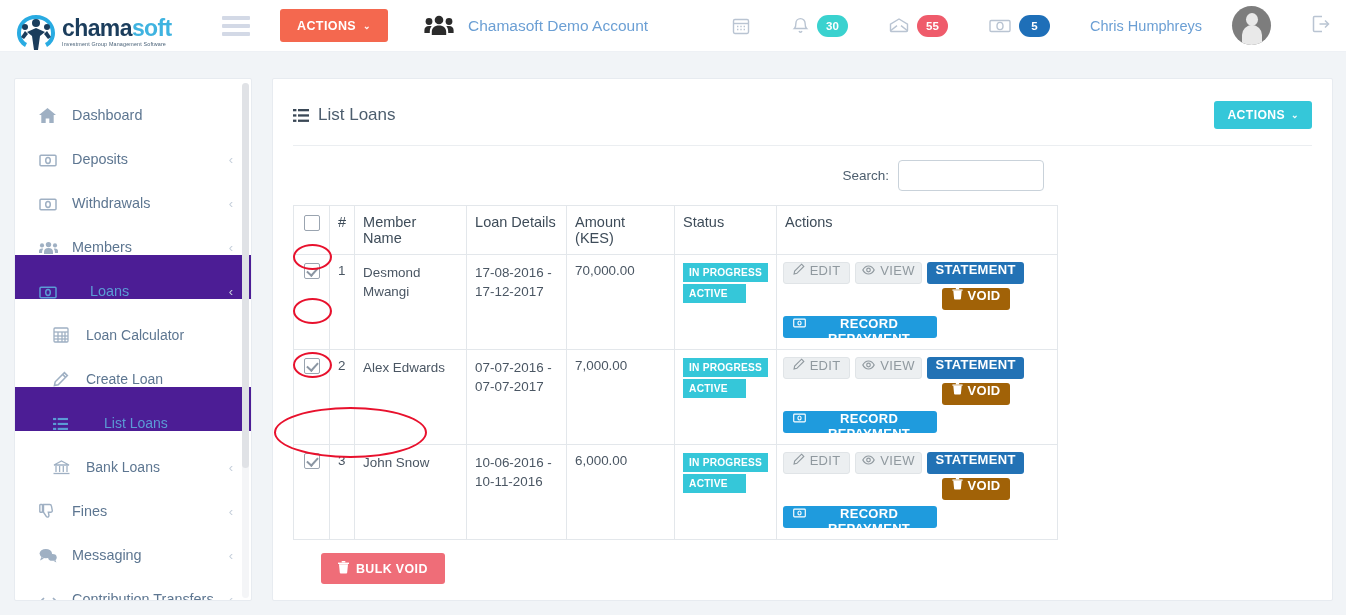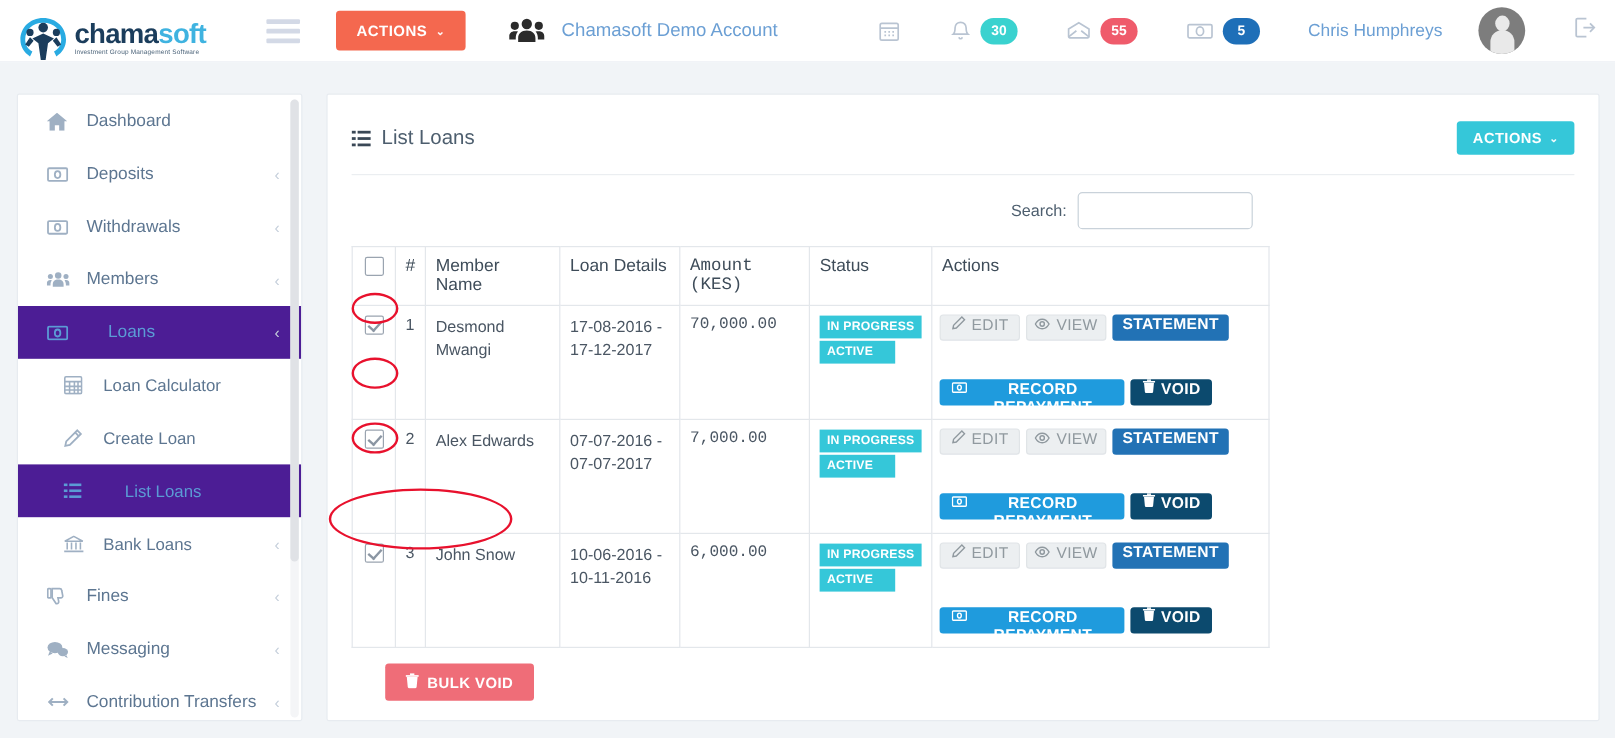--- a/index.html
+++ b/index.html
@@ -87,21 +87,21 @@
   .sidebar {
     position: absolute; left: 14px; top: 78px;
     width: 238px; height: 523px;
     background: #ffffff;
     border: 1px solid #e7ebf0;
     border-radius: 2px;
     overflow: hidden;
   }
   .side-scroll { height: 100%; overflow: hidden; position: relative; }
   .side-item {
-    display: flex; align-items: center;
+    display: flex; align-items: flex-end;
     height: 44px; padding: 0 18px 0 24px;
     color: #5d7691; font-size: 14.4px;
     cursor: pointer; position: relative;
   }
   .side-item.active { background: #4c1d95; color: #5b9bd5; gap: 18px; }
   .side-item .si-icon {
     width: 22px; display: flex; align-items: center; justify-content: flex-start;
     color: #9fb0c3; flex: none; margin-right: 11px;
   }
   .side-item.active .si-icon { color: #5b9bd5; }
@@ -166,21 +166,21 @@
   table.loans th {
     font-weight: normal; color: #3e4c59; font-size: 14.5px;
     padding: 8px 8px; text-align: left;
     background: #fff;
   }
   table.loans td { padding: 8px 8px; font-size: 13.4px; color: #4a5663; }
   .col-chk  { width: 36px; text-align: center !important; }
   .col-num  { width: 20px; }
   .col-name { width: 112px; }
   .col-dates{ width: 100px; }
-  .col-amt  { width: 108px; text-align: left; font-family: Liberation Mono, monospace; }
+  .col-amt  { width: 108px; text-align: left; }
   .col-status{ width: 85px; }
   .chk {
     width: 16px; height: 16px; border: 1px solid #9aa4b0;
     border-radius: 2px; display: inline-block; position: relative;
     background: #fff; cursor: pointer; vertical-align: middle;
   }
   .chk.checked:after {
     content: ""; position: absolute; left: 4px; top: 1px;
     width: 5px; height: 9px; border: solid #8b96a3;
     border-width: 0 2px 2px 0; transform: rotate(42deg);
@@ -200,21 +200,21 @@
   .abtn {
     border: none; border-radius: 3px; color: #fff;
     font-size: 13px; font-weight: bold; letter-spacing: 0.3px;
     height: 22px; padding: 0 10px; cursor: pointer;
     display: inline-flex; align-items: flex-start; gap: 5px;
     font-family: "Liberation Sans", sans-serif;
   }
   .abtn.light { background: #eceff1; color: #90999f; border: 1px solid #e0e4e7; font-weight: normal; }
   .abtn.dark-blue { background: #2272b5; }
   .abtn.blue { background: #1f9bdd; margin-top: 28px; }
-  .abtn.red { background: #0c4a6e; margin-top: 28px; }
+  .abtn.red { background: #a16207; }
   .abtn.w-edit { width: 67px; justify-content: center; }
   .abtn.w-view { width: 67px; justify-content: center; }
   .abtn.w-stmt { width: 97px; justify-content: center; }
   .abtn.w-rec  { width: 154px; justify-content: center; }
   .abtn.w-void { width: 68px; justify-content: center; }
 
   .bulk-row { margin: 13px 0 0 28px; }
   .btn-bulk {
     background: #ef6d78; color: #fff; border: none; border-radius: 3px;
     height: 31px; padding: 0 17px; cursor: pointer;

